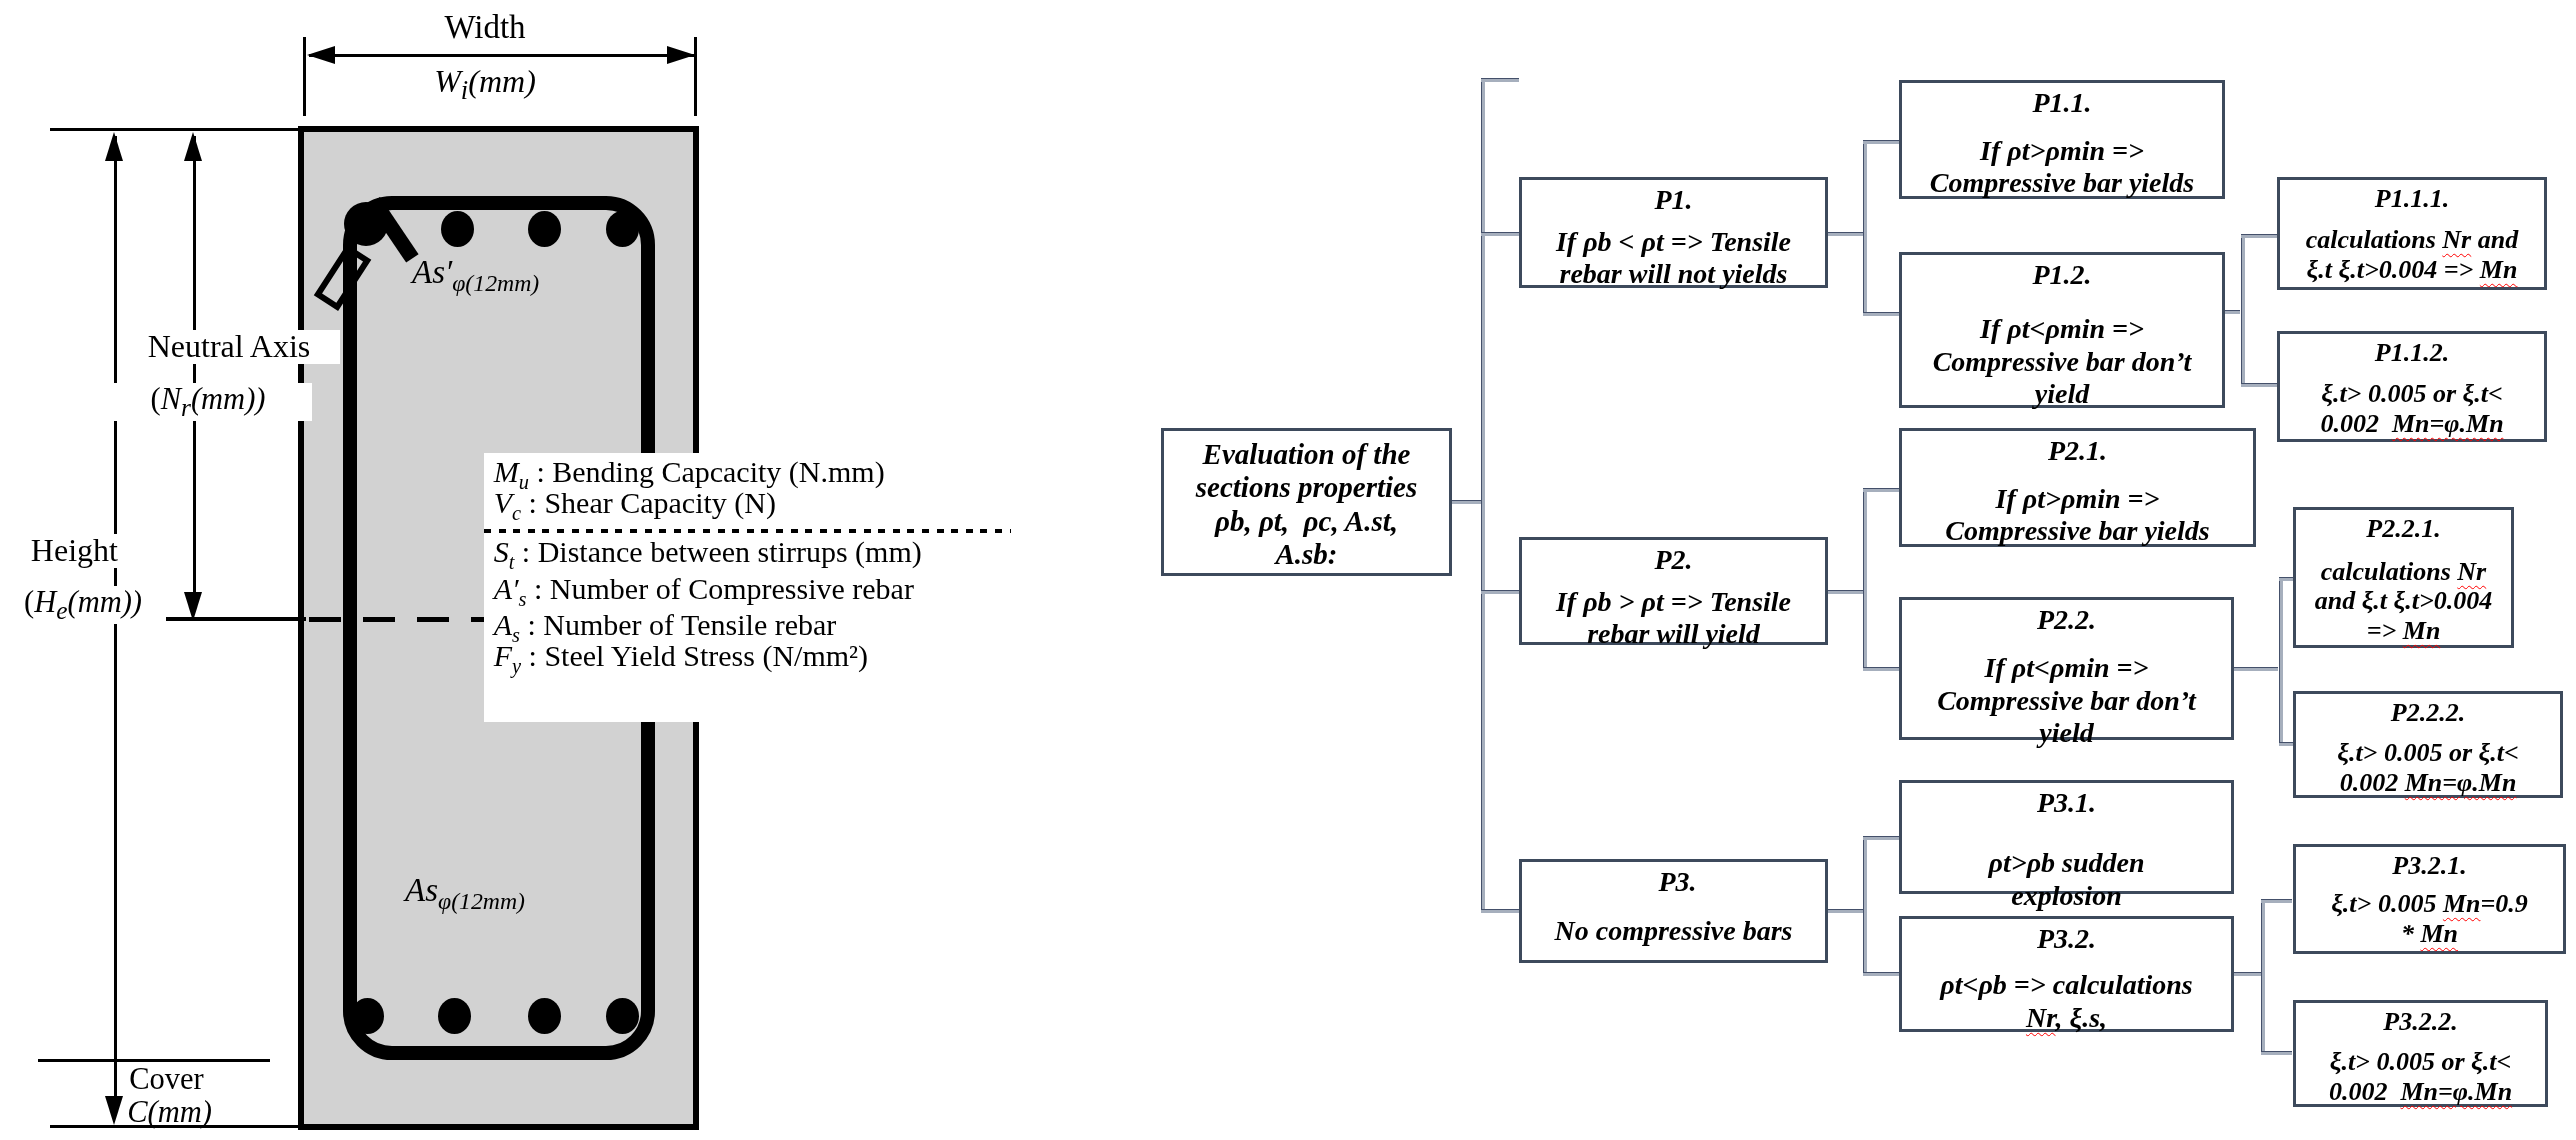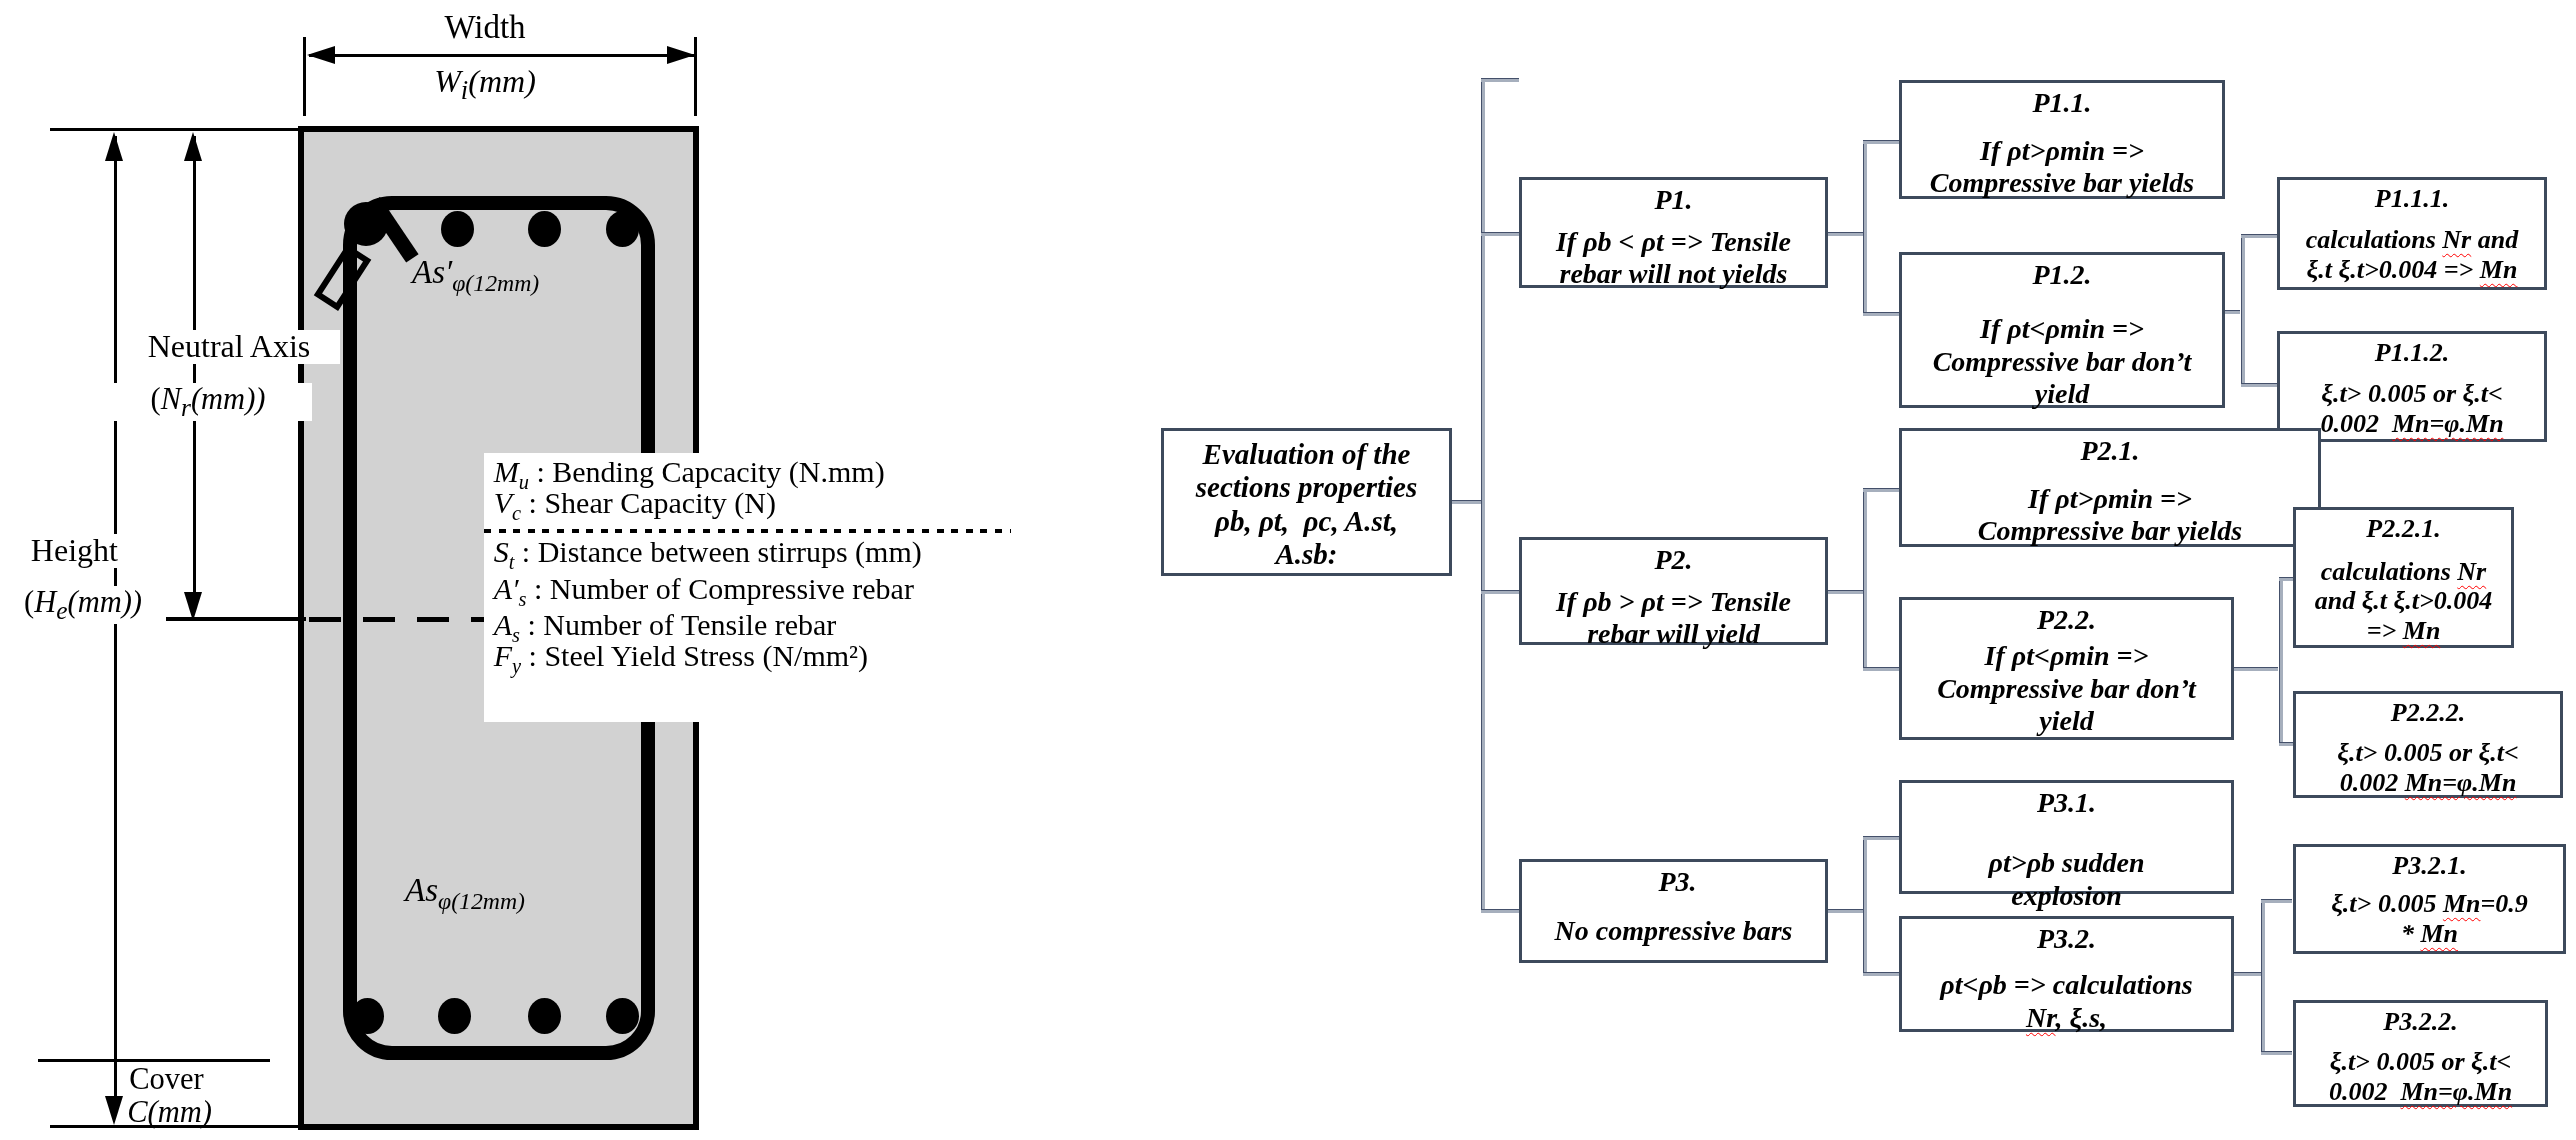--- a/index.html
+++ b/index.html
@@ -205,28 +205,28 @@
     <div class="l">ξ.t&gt; 0.005 or ξ.t&lt;</div>
     <div class="l"><span>0.002  </span><span class="sq">Mn=φ.Mn</span></div>
   </div>
 
   <div class="fb" style="left:1519px;top:537px;width:309px;height:108px;">
     <div class="t" style="margin-bottom:9.7px;">P2.</div>
     <div class="l">If ρb &gt; ρt =&gt; Tensile</div>
     <div class="l">rebar will yield</div>
   </div>
 
-  <div class="fb" style="left:1899px;top:428px;width:422px;height:119px;">
+  <div class="fb" style="left:1899px;top:428px;width:357px;height:119px;">
     <div class="t" style="margin-bottom:15.2px;">P2.1.</div>
     <div class="l">If ρt&gt;ρmin =&gt;</div>
     <div class="l">Compressive bar yields</div>
   </div>
 
   <div class="fb" style="left:1899px;top:597px;width:335px;height:143px;">
-    <div class="t" style="margin-bottom:4px;">P2.2.</div>
+    <div class="t" style="margin-bottom:16px;">P2.2.</div>
     <div class="l">If ρt&lt;ρmin =&gt;</div>
     <div class="l">Compressive bar don’t</div>
     <div class="l">yield</div>
   </div>
 
   <div class="fb small" style="left:2293px;top:507px;width:221px;height:141px;">
     <div class="t" style="margin-bottom:12.5px;">P2.2.1.</div>
     <div class="l"><span>calculations </span><span class="sq">Nr</span></div>
     <div class="l">and ξ.t ξ.t&gt;0.004</div>
     <div class="l"><span>=&gt; </span><span class="sq">Mn</span></div>

